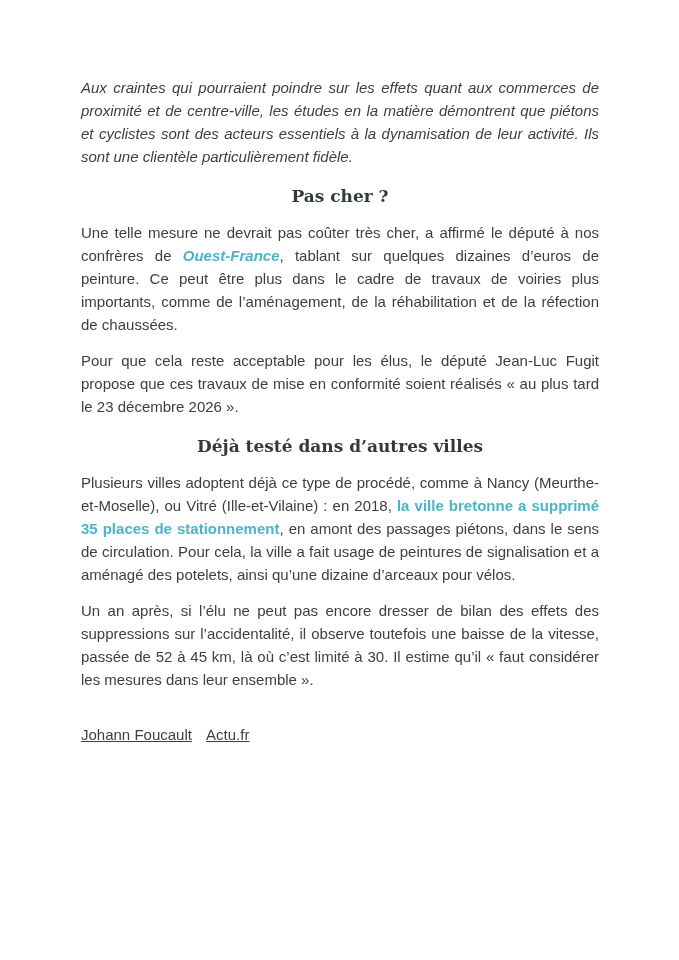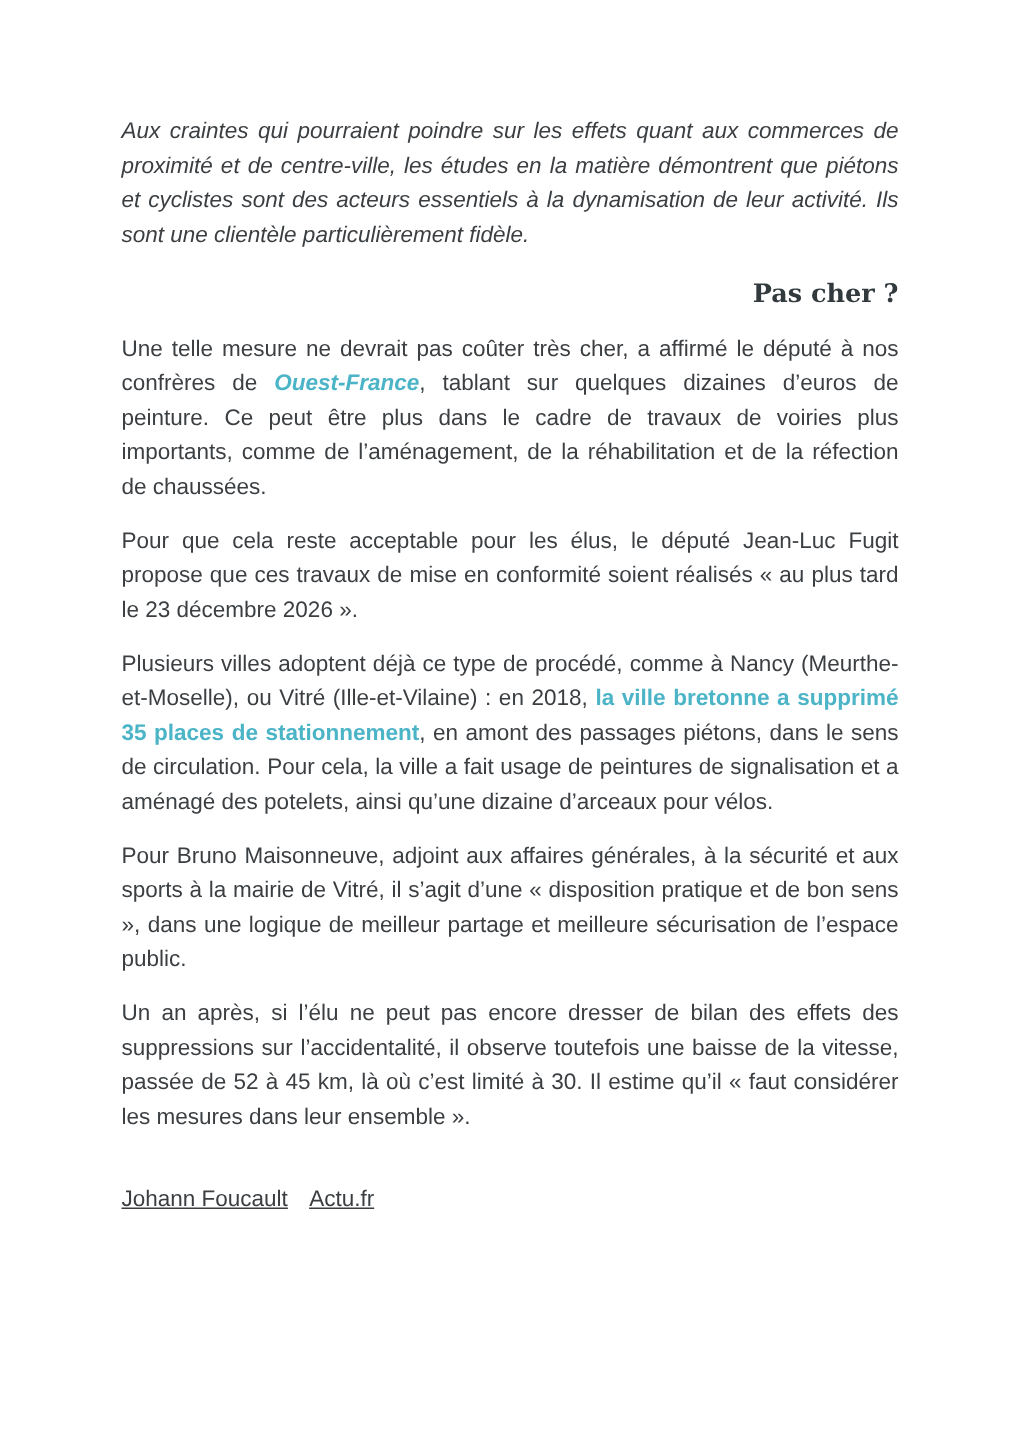--- a/index.html
+++ b/index.html
@@ -25,21 +25,21 @@
     text-align: justify;
   }
   .para.intro { font-style: italic; }
   .section-heading {
     font-family: "DejaVu Serif", "Liberation Serif", serif;
     font-size: 17px;
     font-weight: 600;
     color: #323a3e;
     margin: 17px 0 14px 0;
     line-height: 22px;
-    text-align: right;
+    text-align: center;
   }
   a.inline-link {
     color: var(--link-color, #4cb4c7);
     text-decoration: none;
     cursor: pointer;
     font-weight: bold;
   }
   a.inline-link.italic { font-style: italic; }
   .footer {
     margin-top: 32px;
@@ -61,24 +61,24 @@
 
     <p class="para intro">Aux craintes qui pourraient poindre sur les effets quant aux commerces de proximité et de centre-ville, les études en la matière démontrent que piétons et cyclistes sont des acteurs essentiels à la dynamisation de leur activité. Ils sont une clientèle particulièrement fidèle.</p>
 
 
     <h2 class="section-heading">Pas cher ?</h2>
 
     <p class="para"><span>Une telle mesure ne devrait pas coûter très cher, a affirmé le député à nos confrères de </span><a class="inline-link italic">Ouest-France</a><span>, tablant sur quelques dizaines d’euros de peinture. Ce peut être plus dans le cadre de travaux de voiries plus importants, comme de l’aménagement, de la réhabilitation et de la réfection de chaussées.</span></p>
 
     <p class="para">Pour que cela reste acceptable pour les élus, le député Jean-Luc Fugit propose que ces travaux de mise en conformité soient réalisés « au plus tard le 23 décembre 2026 ».</p>
 
+    <h2 class="section-heading">Déjà testé dans d’autres villes</h2>
 
     <p class="para"><span>Plusieurs villes adoptent déjà ce type de procédé, comme à Nancy (Meurthe-et-Moselle), ou Vitré (Ille-et-Vilaine) : en 2018, </span><a class="inline-link">la ville bretonne a supprimé 35 places de stationnement</a><span>, en amont des passages piétons, dans le sens de circulation. Pour cela, la ville a fait usage de peintures de signalisation et a aménagé des potelets, ainsi qu’une dizaine d’arceaux pour vélos.</span></p>
 
-    <p class="para">Pour Bruno Maisonneuve, adjoint aux affaires générales, à la sécurité et aux sports à la mairie de Vitré, il s’agit d’une « disposition pratique et de bon sens », dans une logique de meilleur partage et meilleure sécurisation de l’espace public.</p>
 
 
     <p class="para">Un an après, si l’élu ne peut pas encore dresser de bilan des effets des suppressions sur l’accidentalité, il observe toutefois une baisse de la vitesse, passée de 52 à 45 km, là où c’est limité à 30. Il estime qu’il « faut considérer les mesures dans leur ensemble ».</p>
 
     <div class="footer">
       <a>Johann Foucault</a>
       <a>Actu.fr</a>
     </div>
 
   </div>

